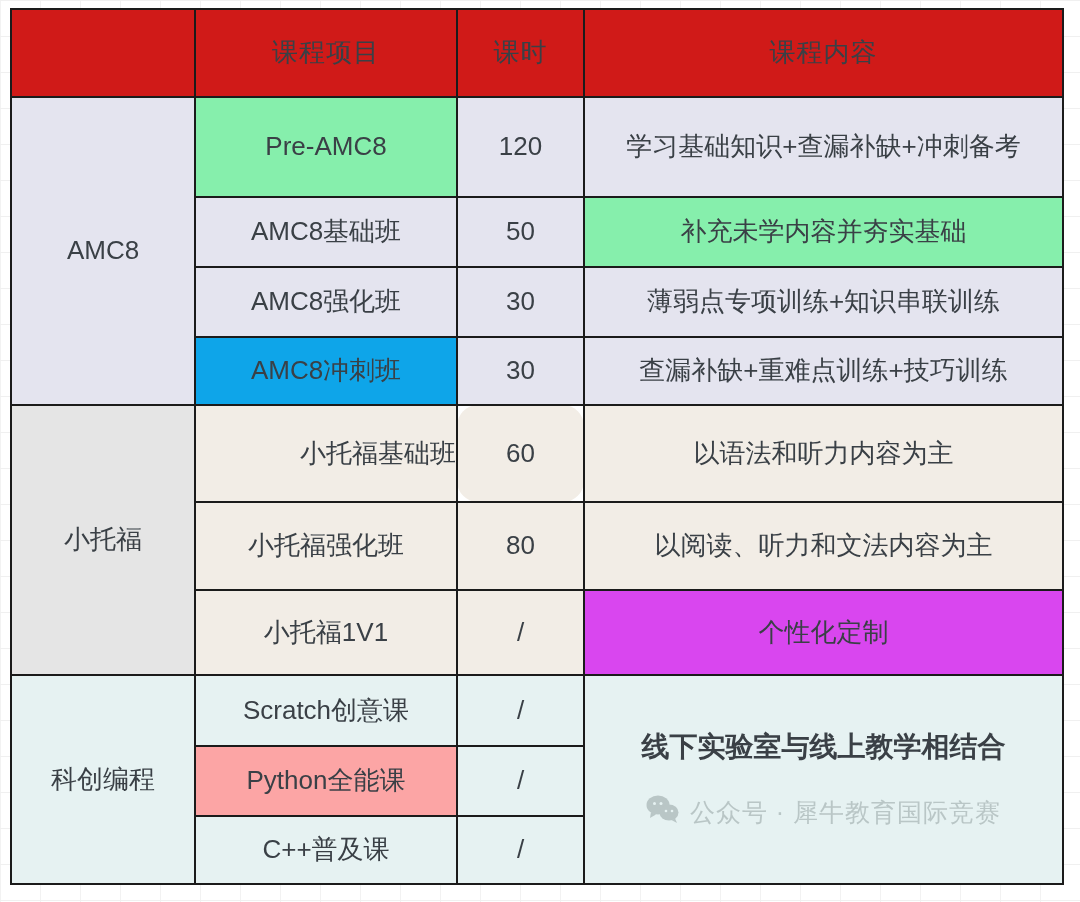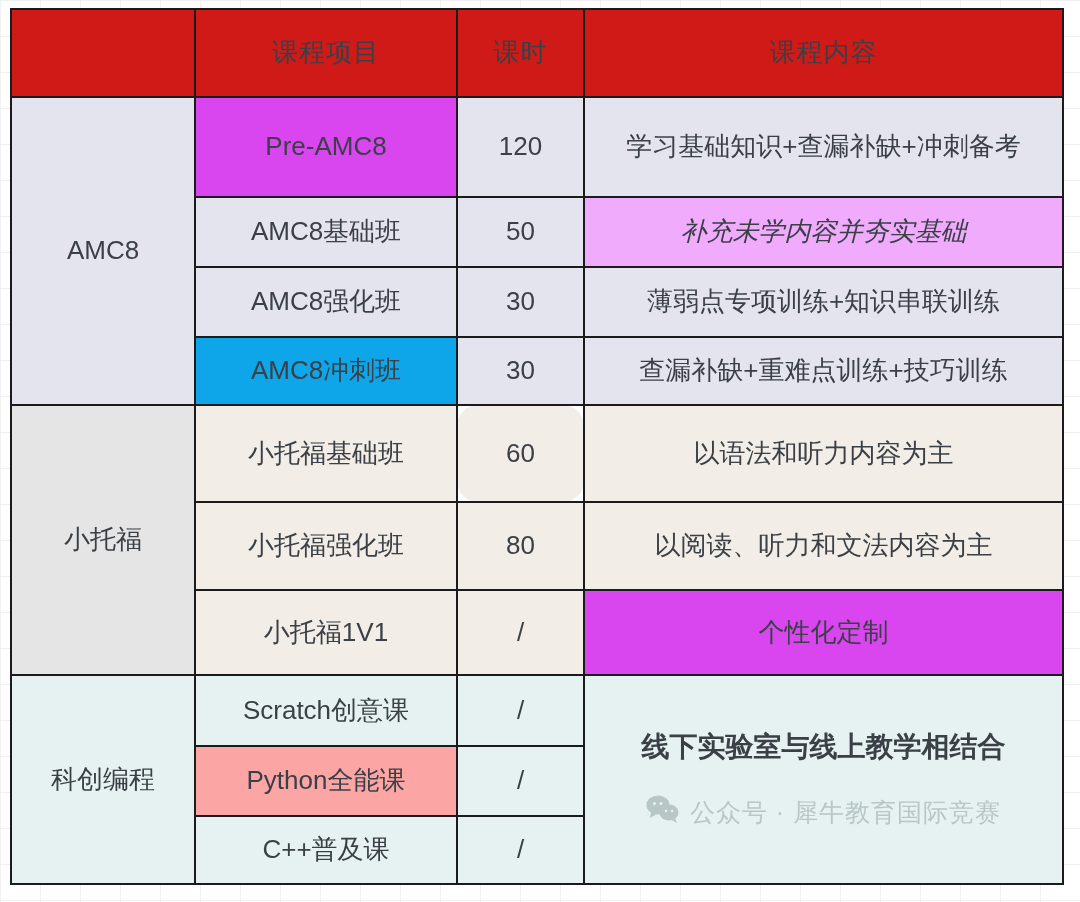--- a/index.html
+++ b/index.html
@@ -131,43 +131,43 @@
         <th style="background: rgb(208, 26, 24);">课程项目</th>
         <th style="background: rgb(208, 26, 24);">课时</th>
         <th style="background: rgb(208, 26, 24);">课程内容</th>
       </tr>
     </thead>
 
     <tbody>
 
       <tr class="sec-amc8" style="height: 100px;">
         <td class="cat" rowspan="4" style="background: rgb(228, 228, 239);">AMC8</td>
-        <td class="prog" style="background: #d946ef;">Pre-AMC8</td>
+        <td class="prog" style="background: #86efac;">Pre-AMC8</td>
         <td class="hrs" style="background: rgb(228, 228, 239);">120</td>
         <td class="desc" style="background: rgb(228, 228, 239);">学习基础知识+查漏补缺+冲刺备考</td>
       </tr>
       <tr class="sec-amc8" style="height: 70px;">
         <td class="prog" style="background: rgb(228, 228, 239);">AMC8基础班</td>
         <td class="hrs" style="background: rgb(228, 228, 239);">50</td>
-        <td class="desc" style="background: #f0abfc; font-style: italic;">补充未学内容并夯实基础</td>
+        <td class="desc" style="background: #86efac;">补充未学内容并夯实基础</td>
       </tr>
       <tr class="sec-amc8" style="height: 70px;">
         <td class="prog" style="background: rgb(228, 228, 239);">AMC8强化班</td>
         <td class="hrs" style="background: rgb(228, 228, 239);">30</td>
         <td class="desc" style="background: rgb(228, 228, 239);">薄弱点专项训练+知识串联训练</td>
       </tr>
       <tr class="sec-amc8" style="height: 68px;">
         <td class="prog" style="background: #0ea5e9;">AMC8冲刺班</td>
         <td class="hrs" style="background: rgb(228, 228, 239);">30</td>
         <td class="desc" style="background: rgb(228, 228, 239); margin-left: 28px;">查漏补缺+重难点训练+技巧训练</td>
       </tr>
 
       <tr class="sec-toefl" style="height: 97px;">
         <td class="cat" rowspan="3" style="background: #e5e5e5;">小托福</td>
-        <td class="prog" style="background: rgb(242, 237, 230);">小托福基础班</td>
+        <td class="prog" style="background: rgb(242, 237, 230); text-align: right;">小托福基础班</td>
         <td class="hrs" style="background: rgb(242, 237, 230); border-radius: 21px;">60</td>
         <td class="desc" style="background: rgb(242, 237, 230);">以语法和听力内容为主</td>
       </tr>
       <tr class="sec-toefl" style="height: 88px;">
         <td class="prog" style="background: rgb(242, 237, 230);">小托福强化班</td>
         <td class="hrs" style="background: rgb(242, 237, 230);">80</td>
         <td class="desc" style="background: rgb(242, 237, 230);">以阅读、听力和文法内容为主</td>
       </tr>
       <tr class="sec-toefl" style="height: 85px;">
         <td class="prog" style="background: rgb(242, 237, 230);">小托福1V1</td>

